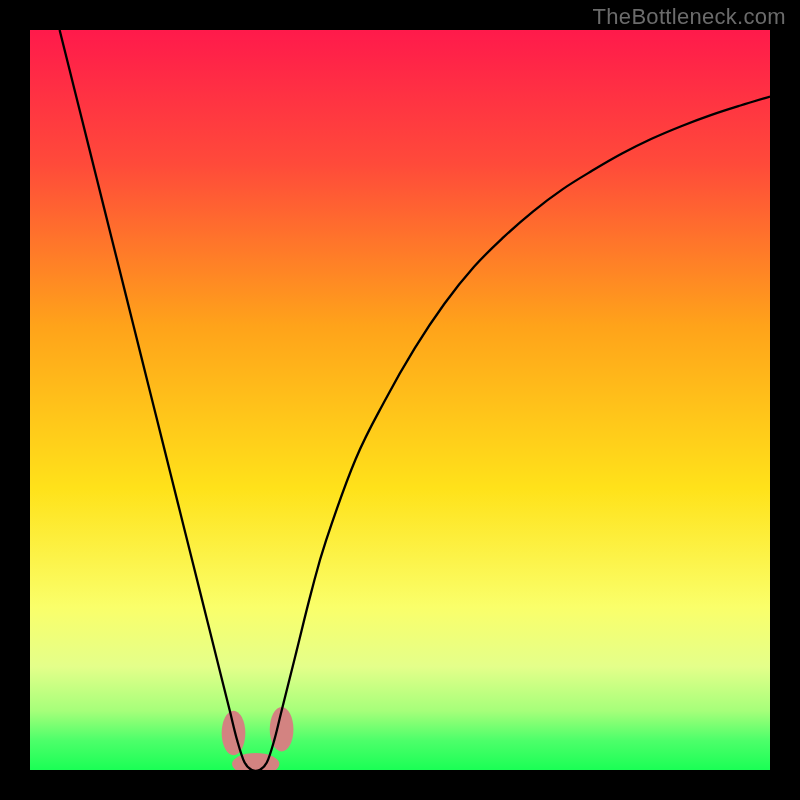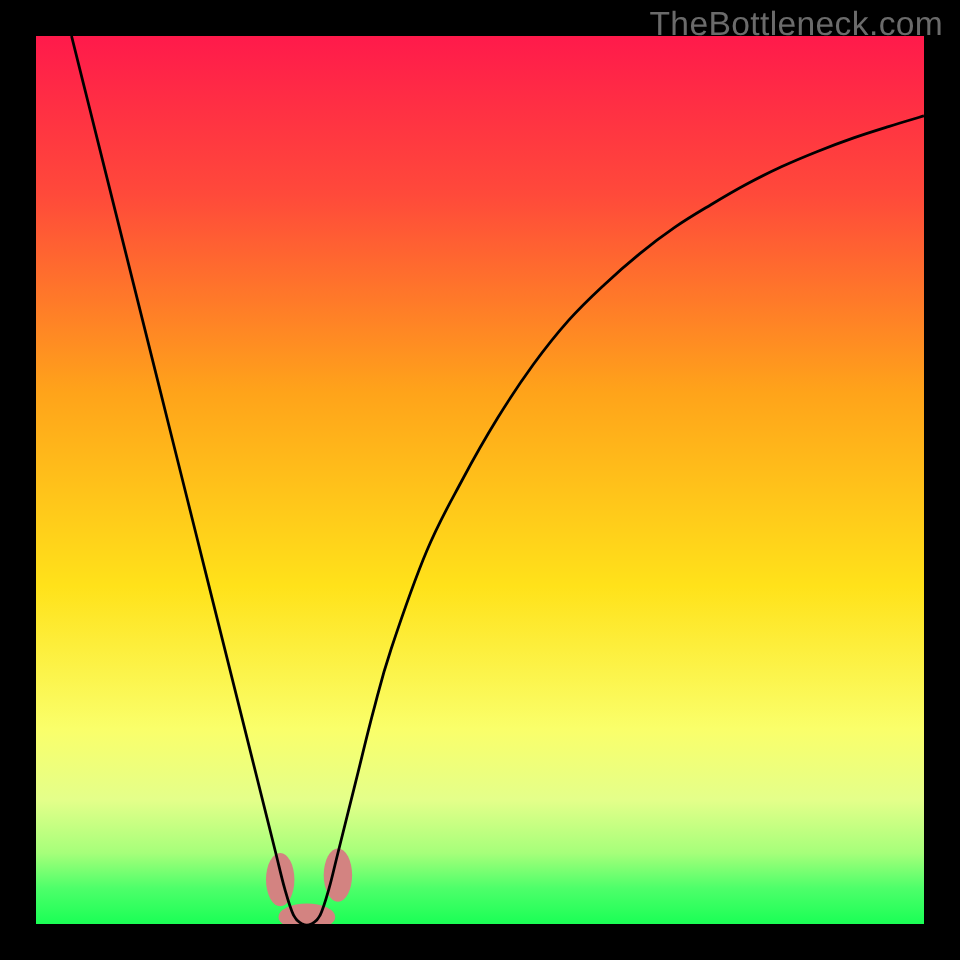--- a/index.html
+++ b/index.html
@@ -39,21 +39,21 @@
     left: 0;
     top: 0;
     width: 100%;
     height: 100%;
   }
   .watermark {
     position: absolute;
     top: 4px;
     right: 14px;
     color: #6b6b6b;
-    font-size: 28px;
+    font-size: 22px;
     font-weight: 500;
     letter-spacing: 0.3px;
   }
 </style>
 </head>
 <body>
 
 <div class="frame">
   <div class="watermark">TheBottleneck.com</div>
   <div class="plot-area">

